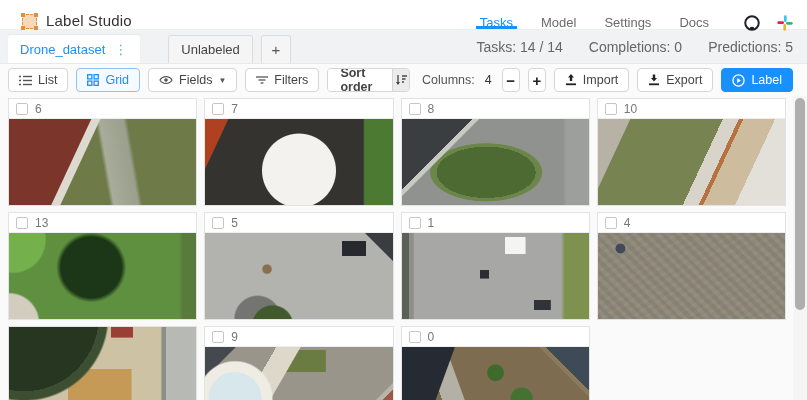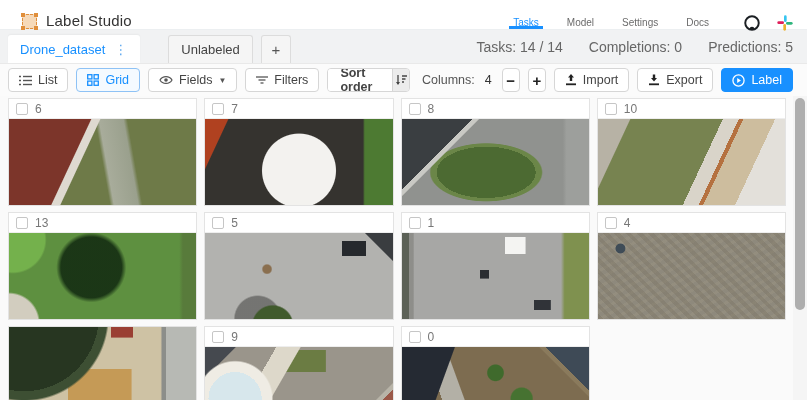--- a/index.html
+++ b/index.html
@@ -9,21 +9,21 @@
   
   .header { height:30px; background:#fff; border-bottom:1px solid #eceff1;
             display:flex; align-items:flex-end; padding:16px 14px 0 22px; }
   .logo-box { width:15px; height:15px; background:#f6d9b8; border:1px dashed #e08f3c;
               position:relative; margin-right:9px; }
   .logo-box i { position:absolute; width:4px; height:4px; background:#e08f3c; }
   .logo-box i:nth-child(1){ left:-2px; top:-2px; } .logo-box i:nth-child(2){ right:-2px; top:-2px; }
   .logo-box i:nth-child(3){ left:-2px; bottom:-2px; } .logo-box i:nth-child(4){ right:-2px; bottom:-2px; }
   .app-title { font-size:15px; color:#333; letter-spacing:.2px; }
   .nav { margin-left:auto; display:flex; align-items:center; gap:28px; height:100%; }
-  .nav-item { font-size:10px; color:#6b6b6b; cursor:pointer; height:100%;
+  .nav-item { font-size:13px; color:#6b6b6b; cursor:pointer; height:100%;
               display:flex; align-items:center; position:relative; }
   .nav-item.active { color:#1890ff; }
   .nav-item.active::after { content:""; position:absolute; left:-4px; right:-4px; bottom:0;
               height:3px; background:#1890ff; }
   .nav-icons { display:flex; align-items:center; gap:16px; margin-left:6px; }
   .nav-icons svg { display:block; }
 
   
   .tabbar { height:34px; background:#f1f2f3; display:flex; align-items:flex-end;
             padding:0 14px 0 8px; border-bottom:1px solid #e9e9e9; }

